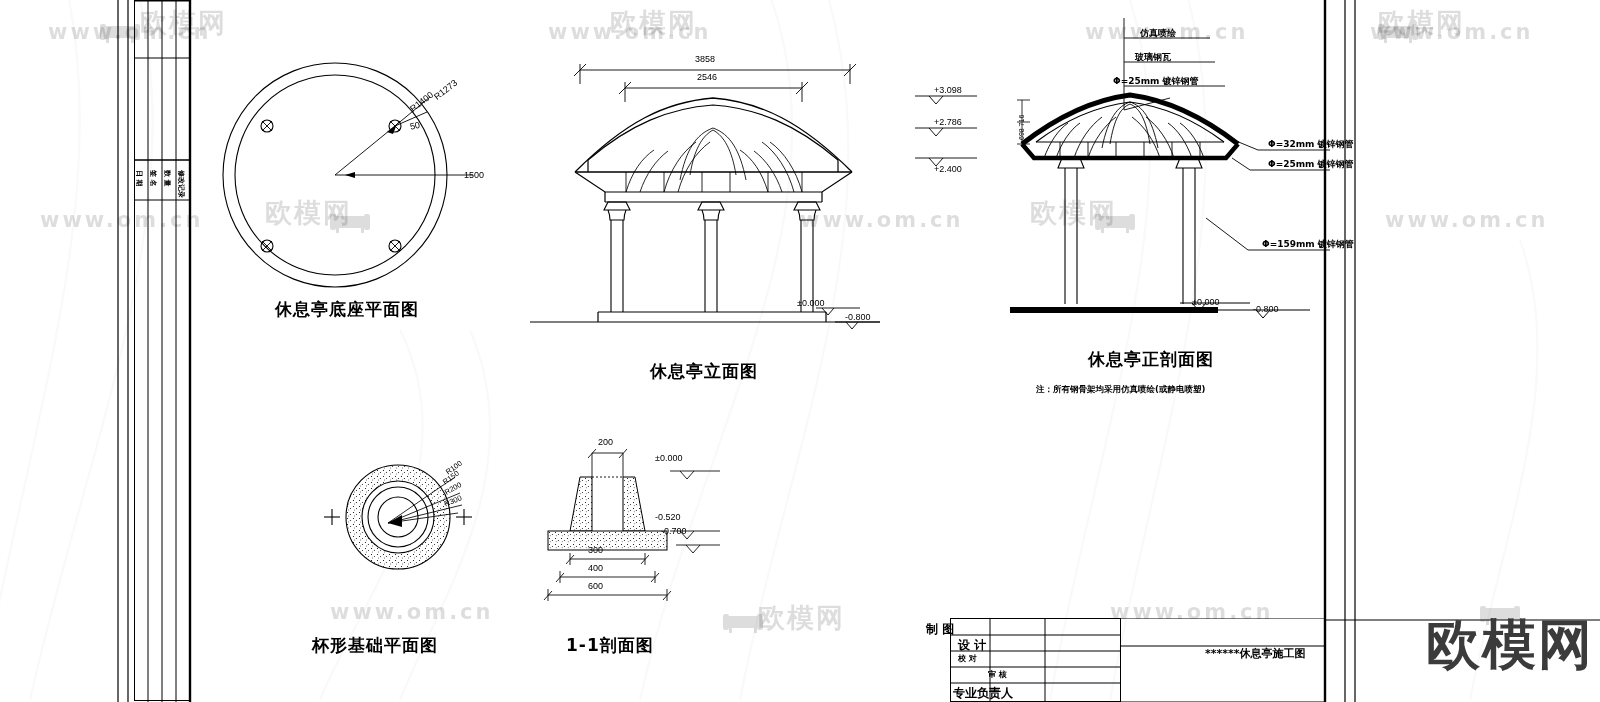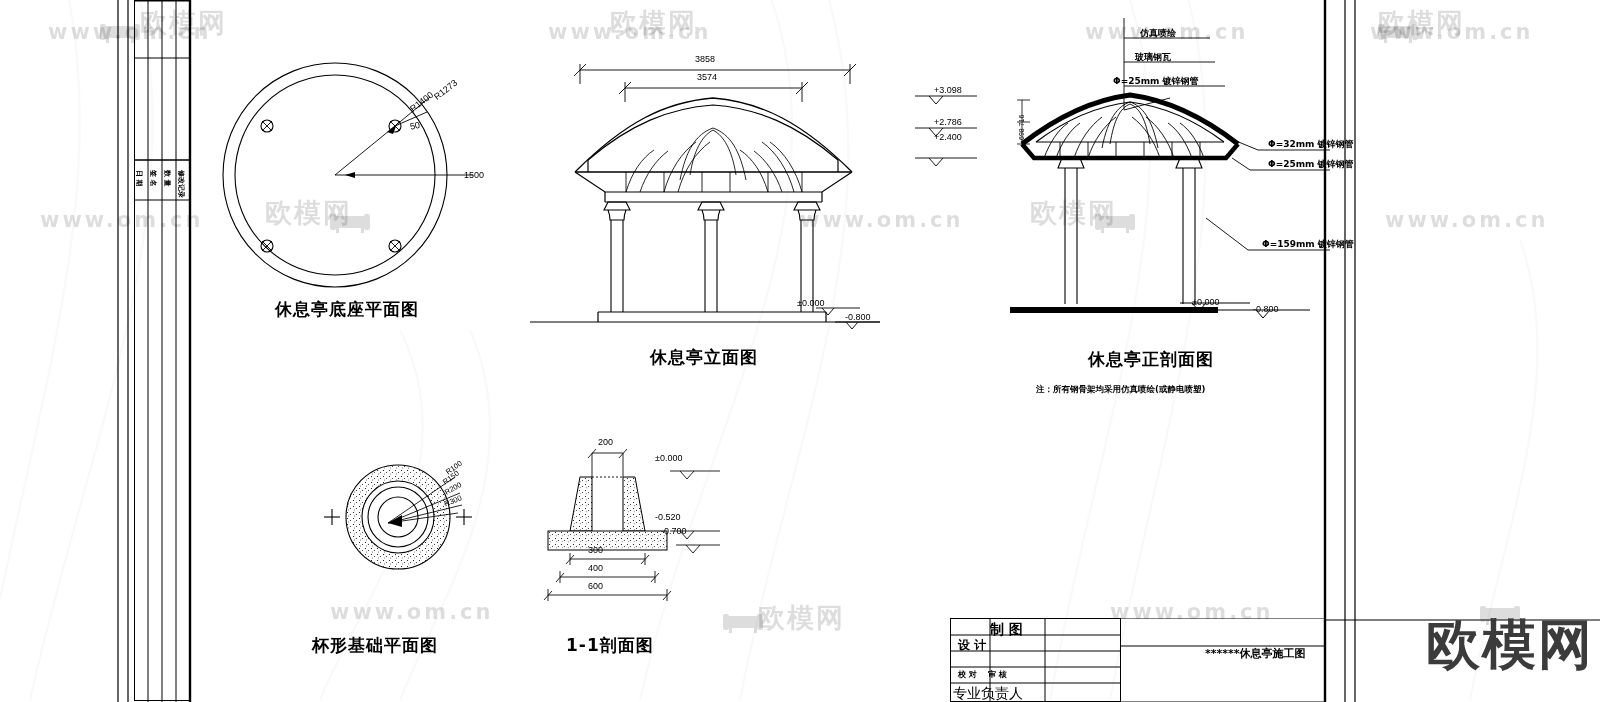--- a/index.html
+++ b/index.html
@@ -268,38 +268,38 @@
     </g>
 
     <g fill="none" stroke="#000" stroke-width="0.9">
       <line x1="286" y1="258" x2="330" y2="258"></line>
       <path d="M 292,258 L 298,265 L 304,258" fill="none"></path>
       <line x1="305" y1="272" x2="350" y2="272"></line>
       <path d="M 316,272 L 322,279 L 328,272" fill="none"></path>
     </g>
   </svg>
   <div class="lbl" style="left:695px;top:54px;">3858</div>
-  <div class="lbl" style="left:697px;top:72px;">3574</div>
+  <div class="lbl" style="left:697px;top:72px;">2546</div>
   <div class="lbl" style="left:797px;top:298px;">±0.000</div>
   <div class="lbl" style="left:845px;top:312px;">-0.800</div>
-  <div class="ttl" style="left:650px;top:346px;">休息亭立面图</div>
+  <div class="ttl" style="left:650px;top:360px;">休息亭立面图</div>
 
   <svg class="abs" style="left:905px;top:80px;" width="100" height="90">
     <g fill="none" stroke="#000" stroke-width="0.9">
       <line x1="10" y1="16" x2="72" y2="16"></line>
       <path d="M 24,16 L 31,24 L 38,16"></path>
       <line x1="10" y1="48" x2="72" y2="48"></line>
       <path d="M 24,48 L 31,56 L 38,48"></path>
       <line x1="10" y1="78" x2="72" y2="78"></line>
       <path d="M 24,78 L 31,86 L 38,78"></path>
     </g>
   </svg>
   <div class="lbl" style="left:934px;top:85px;">+3.098</div>
   <div class="lbl" style="left:934px;top:117px;">+2.786</div>
-  <div class="lbl" style="left:934px;top:132px;">+2.400</div>
+  <div class="lbl" style="left:934px;top:164px;">+2.400</div>
 
   <svg class="abs" style="left:1010px;top:18px;" width="320" height="310">
 
     <g fill="none" stroke="#000" stroke-width="0.9">
       <line x1="114" y1="0" x2="114" y2="92"></line>
       <line x1="114" y1="20" x2="200" y2="20"></line>
       <line x1="114" y1="44" x2="205" y2="44"></line>
       <line x1="114" y1="68" x2="215" y2="68"></line>
       <line x1="114" y1="92" x2="160" y2="80"></line>
     </g>
@@ -491,24 +491,24 @@
       <line x1="0" y1="33" x2="170" y2="33"></line>
       <line x1="0" y1="49" x2="170" y2="49"></line>
       <line x1="0" y1="65" x2="170" y2="65"></line>
       <line x1="40" y1="0" x2="40" y2="84"></line>
       <line x1="95" y1="0" x2="95" y2="84"></line>
       <line x1="170" y1="0" x2="375" y2="0"></line>
       <line x1="170" y1="28" x2="375" y2="28"></line>
       <line x1="170" y1="84" x2="375" y2="84"></line>
     </g>
   </svg>
-  <div class="abs" style="left:990px;top:621px;font-size:14px;font-weight:bold;font-family:'DejaVu Sans',sans-serif;white-space:nowrap;">制 图</div>
+  <div class="abs" style="left:926px;top:621px;font-size:12px;font-weight:bold;font-family:'DejaVu Sans',sans-serif;white-space:nowrap;">制 图</div>
   <div class="abs" style="left:958px;top:637px;font-size:12px;font-weight:bold;font-family:'DejaVu Sans',sans-serif;white-space:nowrap;">设 计</div>
-  <div class="abs" style="left:958px;top:653px;font-size:8px;font-weight:bold;font-family:'DejaVu Sans',sans-serif;white-space:nowrap;margin-top:16px;">校 对</div>
+  <div class="abs" style="left:958px;top:653px;font-size:8px;font-weight:bold;font-family:'DejaVu Sans',sans-serif;white-space:nowrap;">校 对</div>
   <div class="abs" style="left:988px;top:669px;font-size:8px;font-weight:bold;font-family:'DejaVu Sans',sans-serif;white-space:nowrap;">审 核</div>
-  <div class="abs" style="left:953px;top:685px;font-size:14px;font-weight:normal;font-family:'DejaVu Sans',sans-serif;white-space:nowrap;">专业负责人</div>
+  <div class="abs" style="left:953px;top:685px;font-size:12px;font-weight:bold;font-family:'DejaVu Sans',sans-serif;white-space:nowrap;">专业负责人</div>
   <div class="abs" style="left:1205px;top:646px;font-size:11px;font-weight:bold;font-family:'DejaVu Sans',sans-serif;white-space:nowrap;text-align:center;">******休息亭施工图</div>
 
   <div class="brandbox">
     <div class="brand-cn">欧模网</div>
   </div>
 
 </div>
 
 </body></html>

